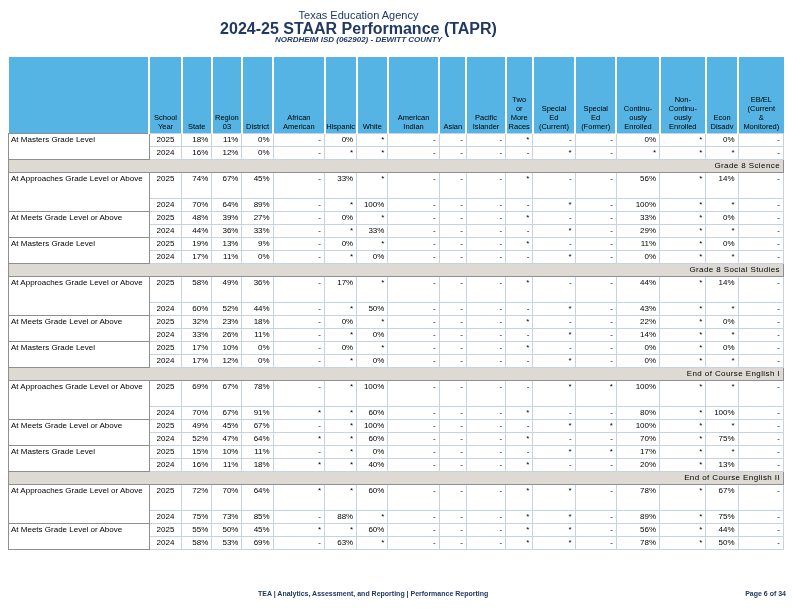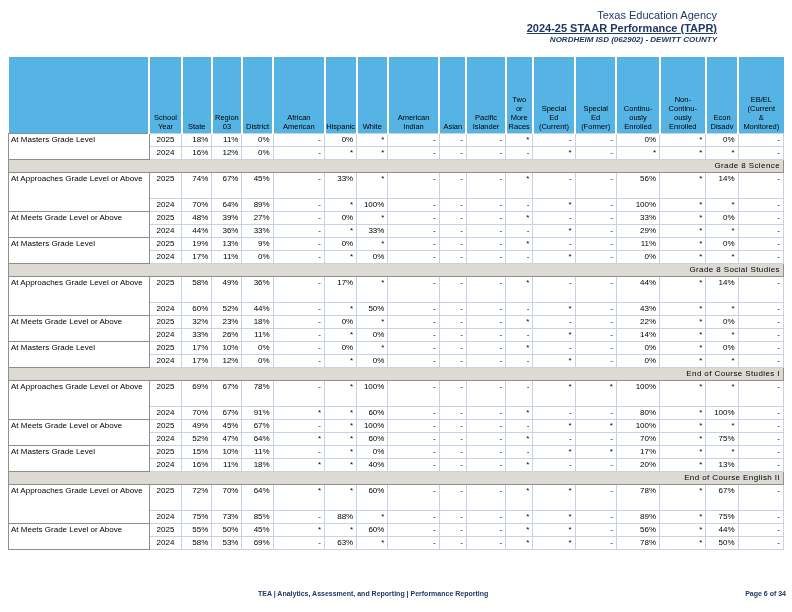--- a/index.html
+++ b/index.html
@@ -1,23 +1,23 @@
 <!DOCTYPE html>
 <html><head>
 <meta charset="utf-8">
 <style>
   * { margin:0; padding:0; box-sizing:border-box; }
   html,body { background:#ffffff; }
   .page {
     position:relative; width:792px; height:612px; background:#fff;
     font-family:"Liberation Sans", sans-serif; color:#000; overflow:hidden;
   }
-  .title-block { position:absolute; top:9px; left:0; width:717px; text-align:right; color:var(--navy,#1f3864); }
+  .title-block { position:absolute; top:9px; left:0; width:717px; text-align:center; color:var(--navy,#1f3864); }
   .agency { font-size:11px; line-height:13px; }
-  .report-title { font-size:11px; font-weight:bold; line-height:13px;text-decoration:underline; }
+  .report-title { font-size:16px; font-weight:bold; line-height:13px; }
   .campus { font-size:8px; font-weight:bold; line-height:10px;font-style:italic; }
 
   table.report {
     position:absolute; left:8px; top:57px; width:776px;
     border-collapse:collapse; table-layout:fixed; font-size:8px;
   }
   thead th {
     background:var(--header-bg,#55b4e4); color:#000;
     vertical-align:bottom; text-align:center; font-weight:normal;
     font-size:7.5px; line-height:9px; padding:2px 0; height:76px;
@@ -377,21 +377,21 @@
           <td>-</td>
           <td>-</td>
           <td>*</td>
           <td>-</td>
           <td>0%</td>
           <td>*</td>
           <td>*</td>
           <td>-</td>
         </tr>
         <tr class="section-row">
-          <td colspan="18">End of Course Studies I</td>
+          <td colspan="18">End of Course English I</td>
         </tr>
         <tr class="tall-row">
           <td class="label" rowspan="2">At Approaches Grade Level or Above</td>
           <td class="year">2025</td>
           <td>69%</td>
           <td>67%</td>
           <td>78%</td>
           <td>-</td>
           <td>*</td>
           <td>100%</td>

